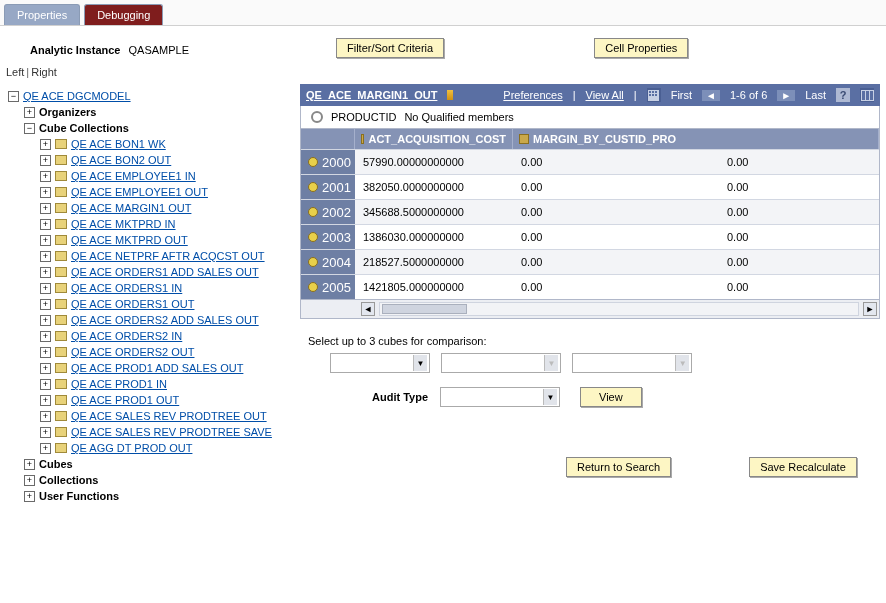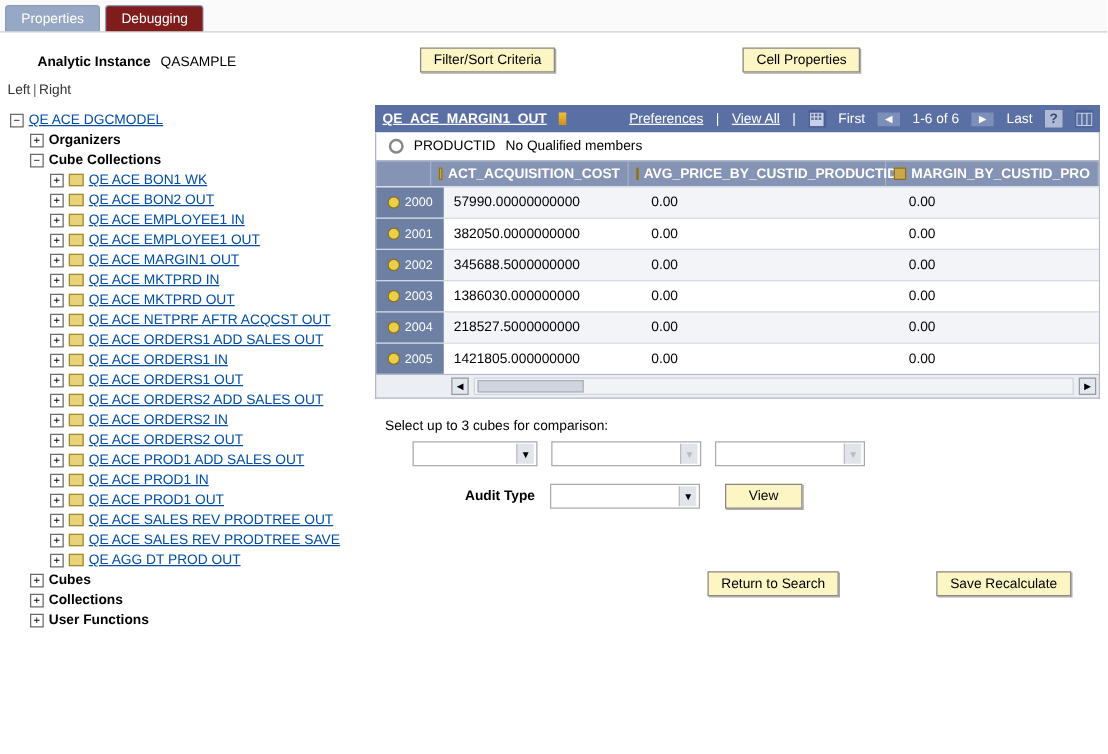--- a/index.html
+++ b/index.html
@@ -177,22 +177,22 @@
   .col-mar { flex:1; }
   .cube-icon-sm {
     width:10px;height:10px;background:#c9a84a;border:1px solid #8a6f1e;display:inline-block;
   }
 
   .grid-body .row { display:flex; border-top:1px solid #d2d7e2;}
   .grid-body .row:nth-child(odd){background:#f3f4f7;}
   .grid-body .row:nth-child(even){background:#fff;}
   .rowhead {
     width:54px;background:#6e7fa4;color:#fff;
-    display:flex;align-items:center;justify-content:center;gap:4px;
-    font-size:10px;padding:4px 4px;
+    display:flex;align-items:center;justify-content:flex-end;gap:4px;
+    font-size:13px;padding:4px 4px;
   }
   .rowhead .dot{
     width:10px;height:10px;border-radius:50%;
     background:#e8d04a;border:1px solid #8a6f1e;
   }
   .cell-val {
     padding:6px 8px;
   }
 
   .hscroll {
@@ -419,24 +419,20 @@
       <span>No Qualified members</span>
     </div>
 
     <div class="grid">
       <div class="grid-head">
         <div class="cell rowhead-col"></div>
         <div class="cell col-act">
             <span class="cube-icon-sm"></span>
             <span>ACT_ACQUISITION_COST</span>
           </div>
-        <div class="cell col-avg">
-            <span class="cube-icon-sm"></span>
-            <span>AVG_PRICE_BY_CUSTID_PRODUCTID</span>
-          </div>
         <div class="cell col-mar">
             <span class="cube-icon-sm"></span>
             <span>MARGIN_BY_CUSTID_PRO</span>
           </div>
       </div>
       <div class="grid-body" id="grid-body">
           <div class="row">
             <div class="rowhead">
               <span class="dot"></span>
               <span>2000</span>

